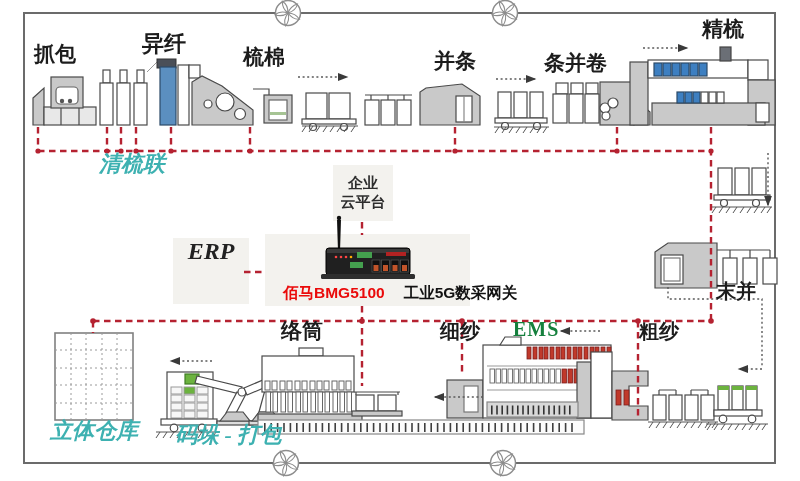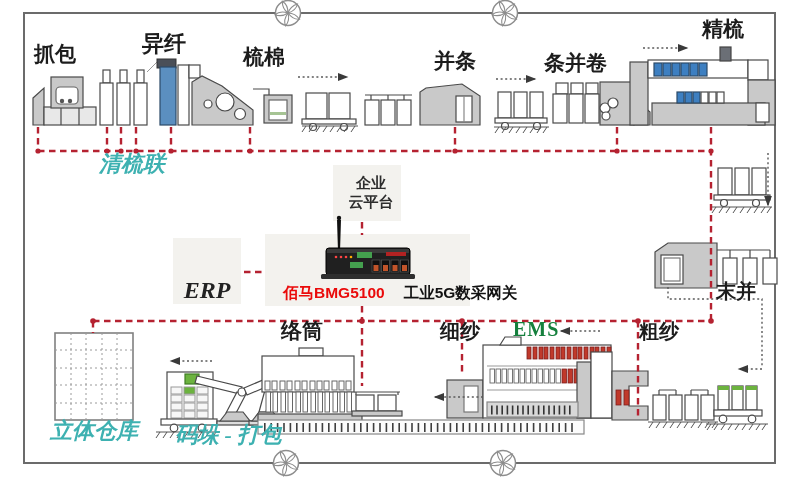--- a/index.html
+++ b/index.html
@@ -4,23 +4,23 @@
 <style>
   html,body{margin:0;padding:0;background:#fff;}
   #stage{position:relative;width:800px;height:481px;background:#fff;overflow:hidden;
          font-family:"Liberation Serif","DejaVu Serif",serif;}
   #diagram-svg{position:absolute;left:0;top:0;z-index:2;}
   .box{position:absolute;z-index:1;background:#f3f2ee;}
   .lbl{position:absolute;z-index:3;font-weight:700;color:#1c1c1c;white-space:nowrap;line-height:1;}
   .teal{color:#3db1b1;font-style:italic;}
   .green{color:#15803d;letter-spacing:1px;}
   .cloud-box{left:333px;top:165px;width:60px;height:56px;display:flex;flex-direction:column;
-             align-items:center;justify-content:center;gap:4px;z-index:1;padding-left:8px;}
+             align-items:center;justify-content:center;gap:4px;z-index:1;}
   .cloud-box .cl{font-size:15px;font-weight:700;color:#2d2d2d;line-height:1;}
-  .erp-box{left:173px;top:238px;width:68px;height:66px;display:flex;align-items:flex-end;justify-content:center;}
+  .erp-box{left:173px;top:238px;width:76px;height:66px;display:flex;align-items:flex-start;justify-content:center;}
   .erp-box .erp{font-size:24px;font-style:italic;font-weight:700;color:#222;}
   .gw-box{left:265px;top:234px;width:205px;height:72px;}
   .gw-caption{position:absolute;left:283px;top:283px;z-index:3;white-space:nowrap;
               font-family:"Liberation Sans","DejaVu Sans",sans-serif;font-weight:700;font-size:15.5px;color:#111;}
   .gw-caption .brand{color:#ea0a0a;margin-right:19px;}
 </style>
 </head>
 <body>
 
 <div id="stage">

